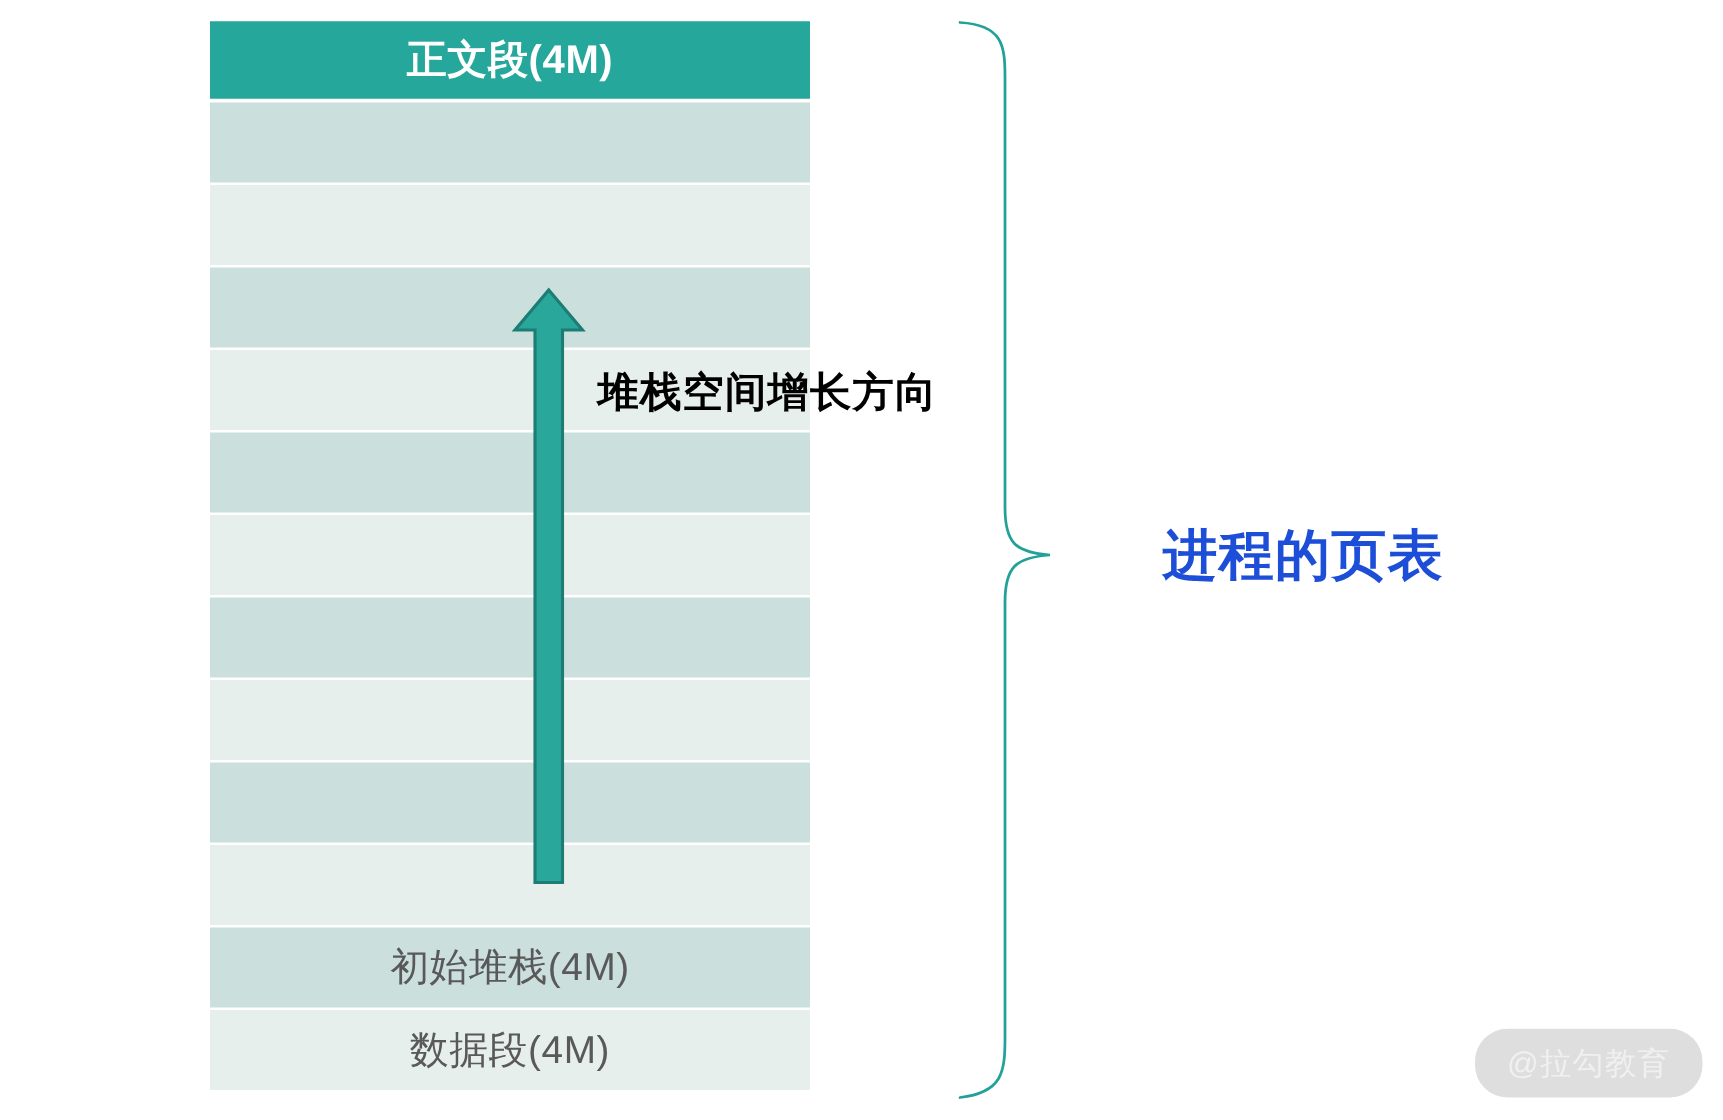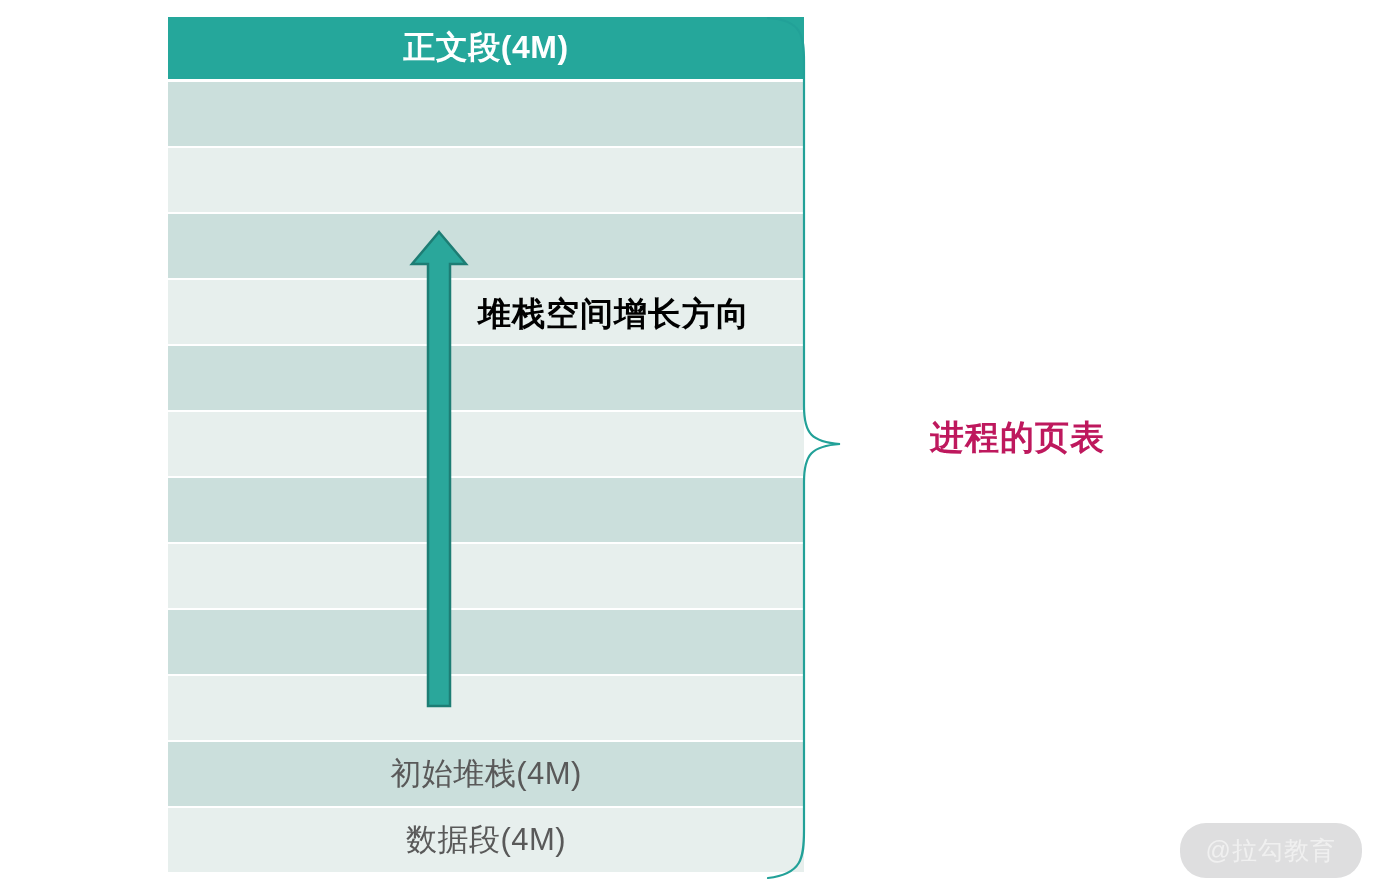--- a/index.html
+++ b/index.html
@@ -18,21 +18,21 @@
   #memory-diagram {
     position: absolute;
     inset: 0;
   }
 
   
   .mem-table {
     position: absolute;
     left: 168px;
     top: 17px;
-    width: 636px;
+    width: 480px;
   }
 
   .mem-row {
     width: 100%;
     height: 64px;
     margin-bottom: 2px;
     box-sizing: border-box;
     display: flex;
     align-items: center;
     justify-content: center;
@@ -89,23 +89,23 @@
     width: 96px;
     height: 876px;
     pointer-events: none;
   }
 
   
   .brace-caption {
     position: absolute;
     left: 930px;
     top: 415px;
-    font-size: 34px;
+    font-size: 44px;
     font-weight: bold;
-    color: #be185d;
+    color: #1d4ed8;
     white-space: nowrap;
     letter-spacing: 1px;
   }
 
   
   .watermark {
     position: absolute;
     right: 16px;
     bottom: 18px;
     background: #dededf;

